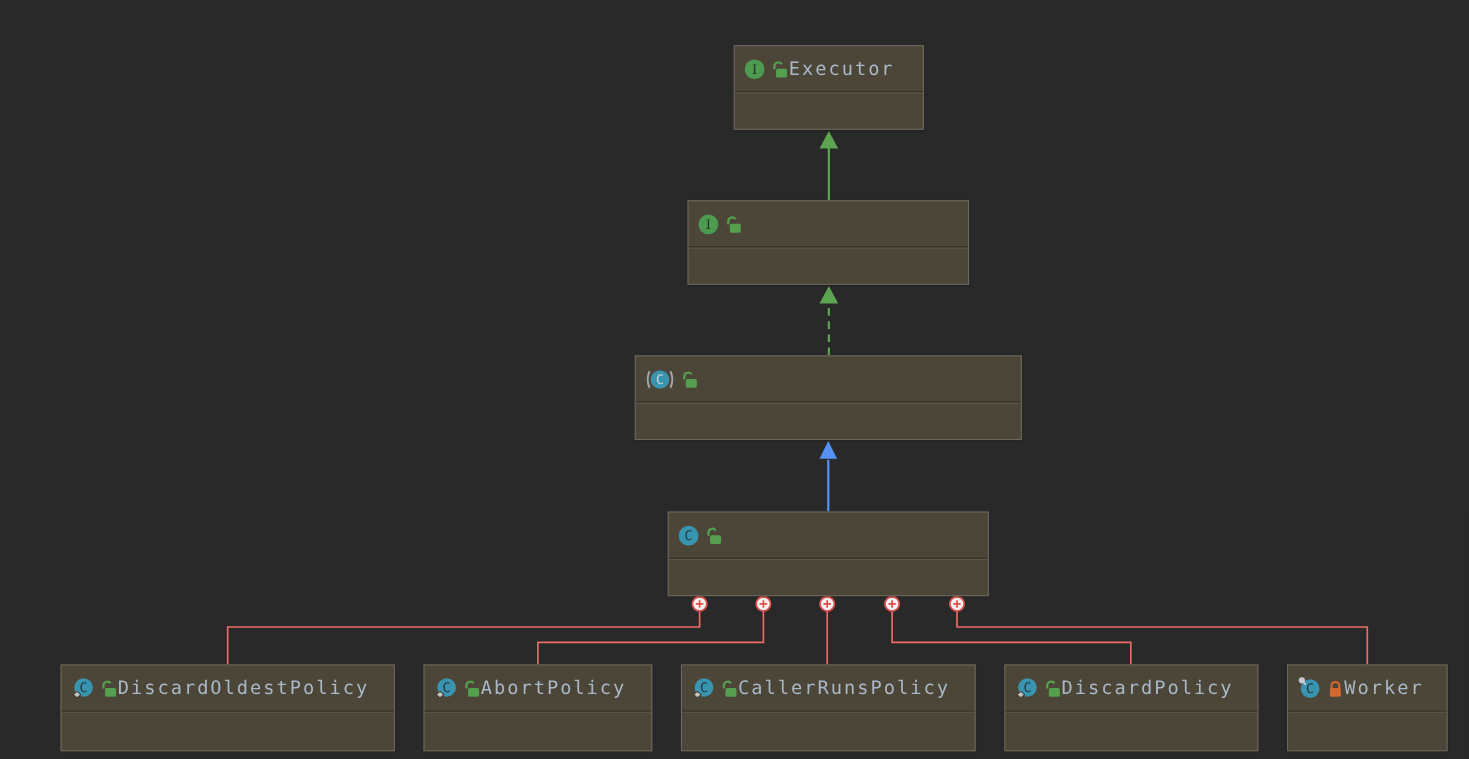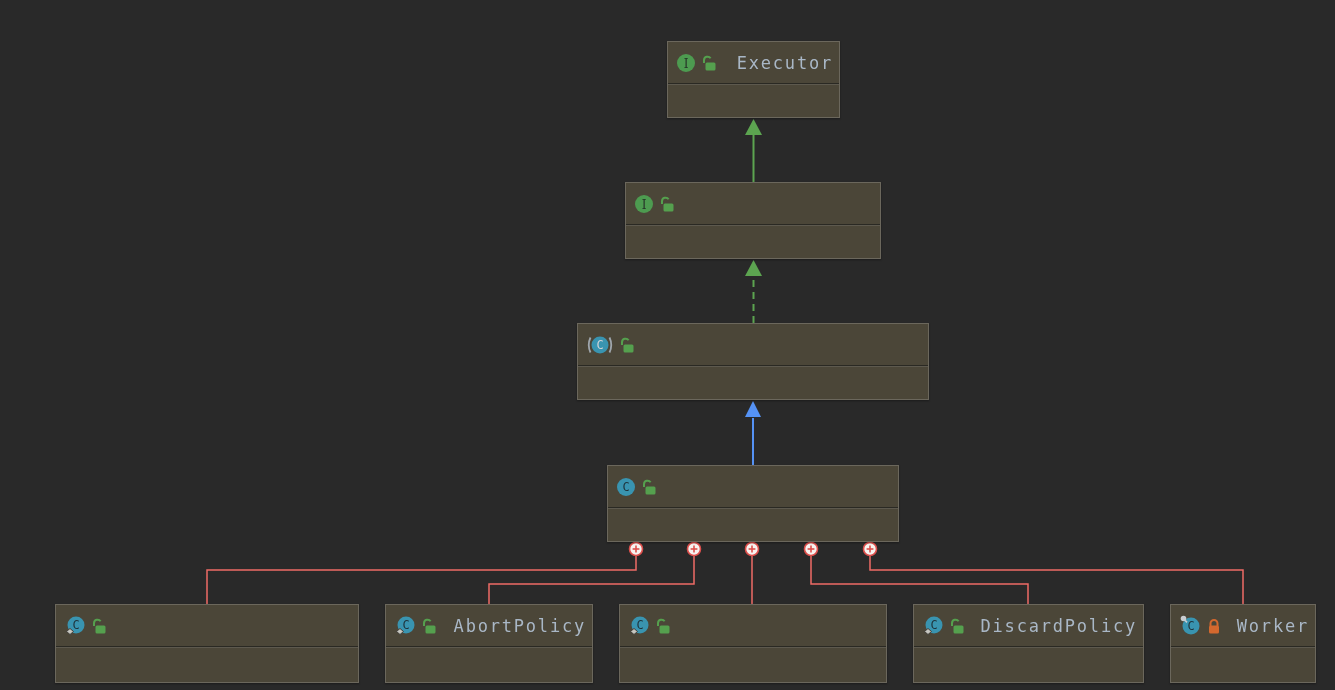--- a/index.html
+++ b/index.html
@@ -37,21 +37,21 @@
     border-top:1px solid #5d594e;
   }
   .icon-cluster{
     display:flex;
     align-items:center;
     gap:5px;
     flex:0 0 auto;
   }
   .node-label{
     flex:1;
-    text-align:right;
+    text-align:left;
     color:#a9b7c6;
     font-size:17px;
     letter-spacing:1.8px;
     padding-right:6px;
     white-space:nowrap;
   }
   
   #n-executor{left:667px;top:41px;width:173px;height:77px;}
   #n-executorservice{left:625px;top:182px;width:256px;height:77px;}
   #n-abstractexecutorservice{left:577px;top:323px;width:352px;height:77px;}
@@ -189,20 +189,21 @@
       <svg width="22" height="22" viewBox="0 0 22 22">
         <circle cx="12" cy="10" r="8.5" fill="#3994b0"></circle>
         <text x="12" y="14.3" text-anchor="middle" font-size="12" font-family="DejaVu Sans Mono,monospace" fill="#1e333b">C</text>
         <path d="M2.5,16.5 L6,13.5 L9.5,16.5 L6,19.5 Z" fill="#c6c6c0" stroke="#403e38" stroke-width="1"></path>
       </svg>
       <svg width="16" height="18" viewBox="0 0 16 18">
         <path d="M3,9 V6.2 A3.6,3.6 0 0 1 9.6,4.3" fill="none" stroke="#55a04e" stroke-width="2"></path>
         <rect x="4.5" y="8.5" width="10" height="8" rx="1.5" fill="#55a04e"></rect>
       </svg>
     </span>
+    <span class="node-label">DiscardOldestPolicy</span>
   </div>
   <div class="node-body"></div>
 </div>
 
 <div class="node" id="n-abortpolicy">
   <div class="node-title">
     <span class="icon-cluster">
       <svg width="22" height="22" viewBox="0 0 22 22">
         <circle cx="12" cy="10" r="8.5" fill="#3994b0"></circle>
         <text x="12" y="14.3" text-anchor="middle" font-size="12" font-family="DejaVu Sans Mono,monospace" fill="#1e333b">C</text>
@@ -224,20 +225,21 @@
       <svg width="22" height="22" viewBox="0 0 22 22">
         <circle cx="12" cy="10" r="8.5" fill="#3994b0"></circle>
         <text x="12" y="14.3" text-anchor="middle" font-size="12" font-family="DejaVu Sans Mono,monospace" fill="#1e333b">C</text>
         <path d="M2.5,16.5 L6,13.5 L9.5,16.5 L6,19.5 Z" fill="#c6c6c0" stroke="#403e38" stroke-width="1"></path>
       </svg>
       <svg width="16" height="18" viewBox="0 0 16 18">
         <path d="M3,9 V6.2 A3.6,3.6 0 0 1 9.6,4.3" fill="none" stroke="#55a04e" stroke-width="2"></path>
         <rect x="4.5" y="8.5" width="10" height="8" rx="1.5" fill="#55a04e"></rect>
       </svg>
     </span>
+    <span class="node-label">CallerRunsPolicy</span>
   </div>
   <div class="node-body"></div>
 </div>
 
 <div class="node" id="n-discardpolicy">
   <div class="node-title">
     <span class="icon-cluster">
       <svg width="22" height="22" viewBox="0 0 22 22">
         <circle cx="12" cy="10" r="8.5" fill="#3994b0"></circle>
         <text x="12" y="14.3" text-anchor="middle" font-size="12" font-family="DejaVu Sans Mono,monospace" fill="#1e333b">C</text>

